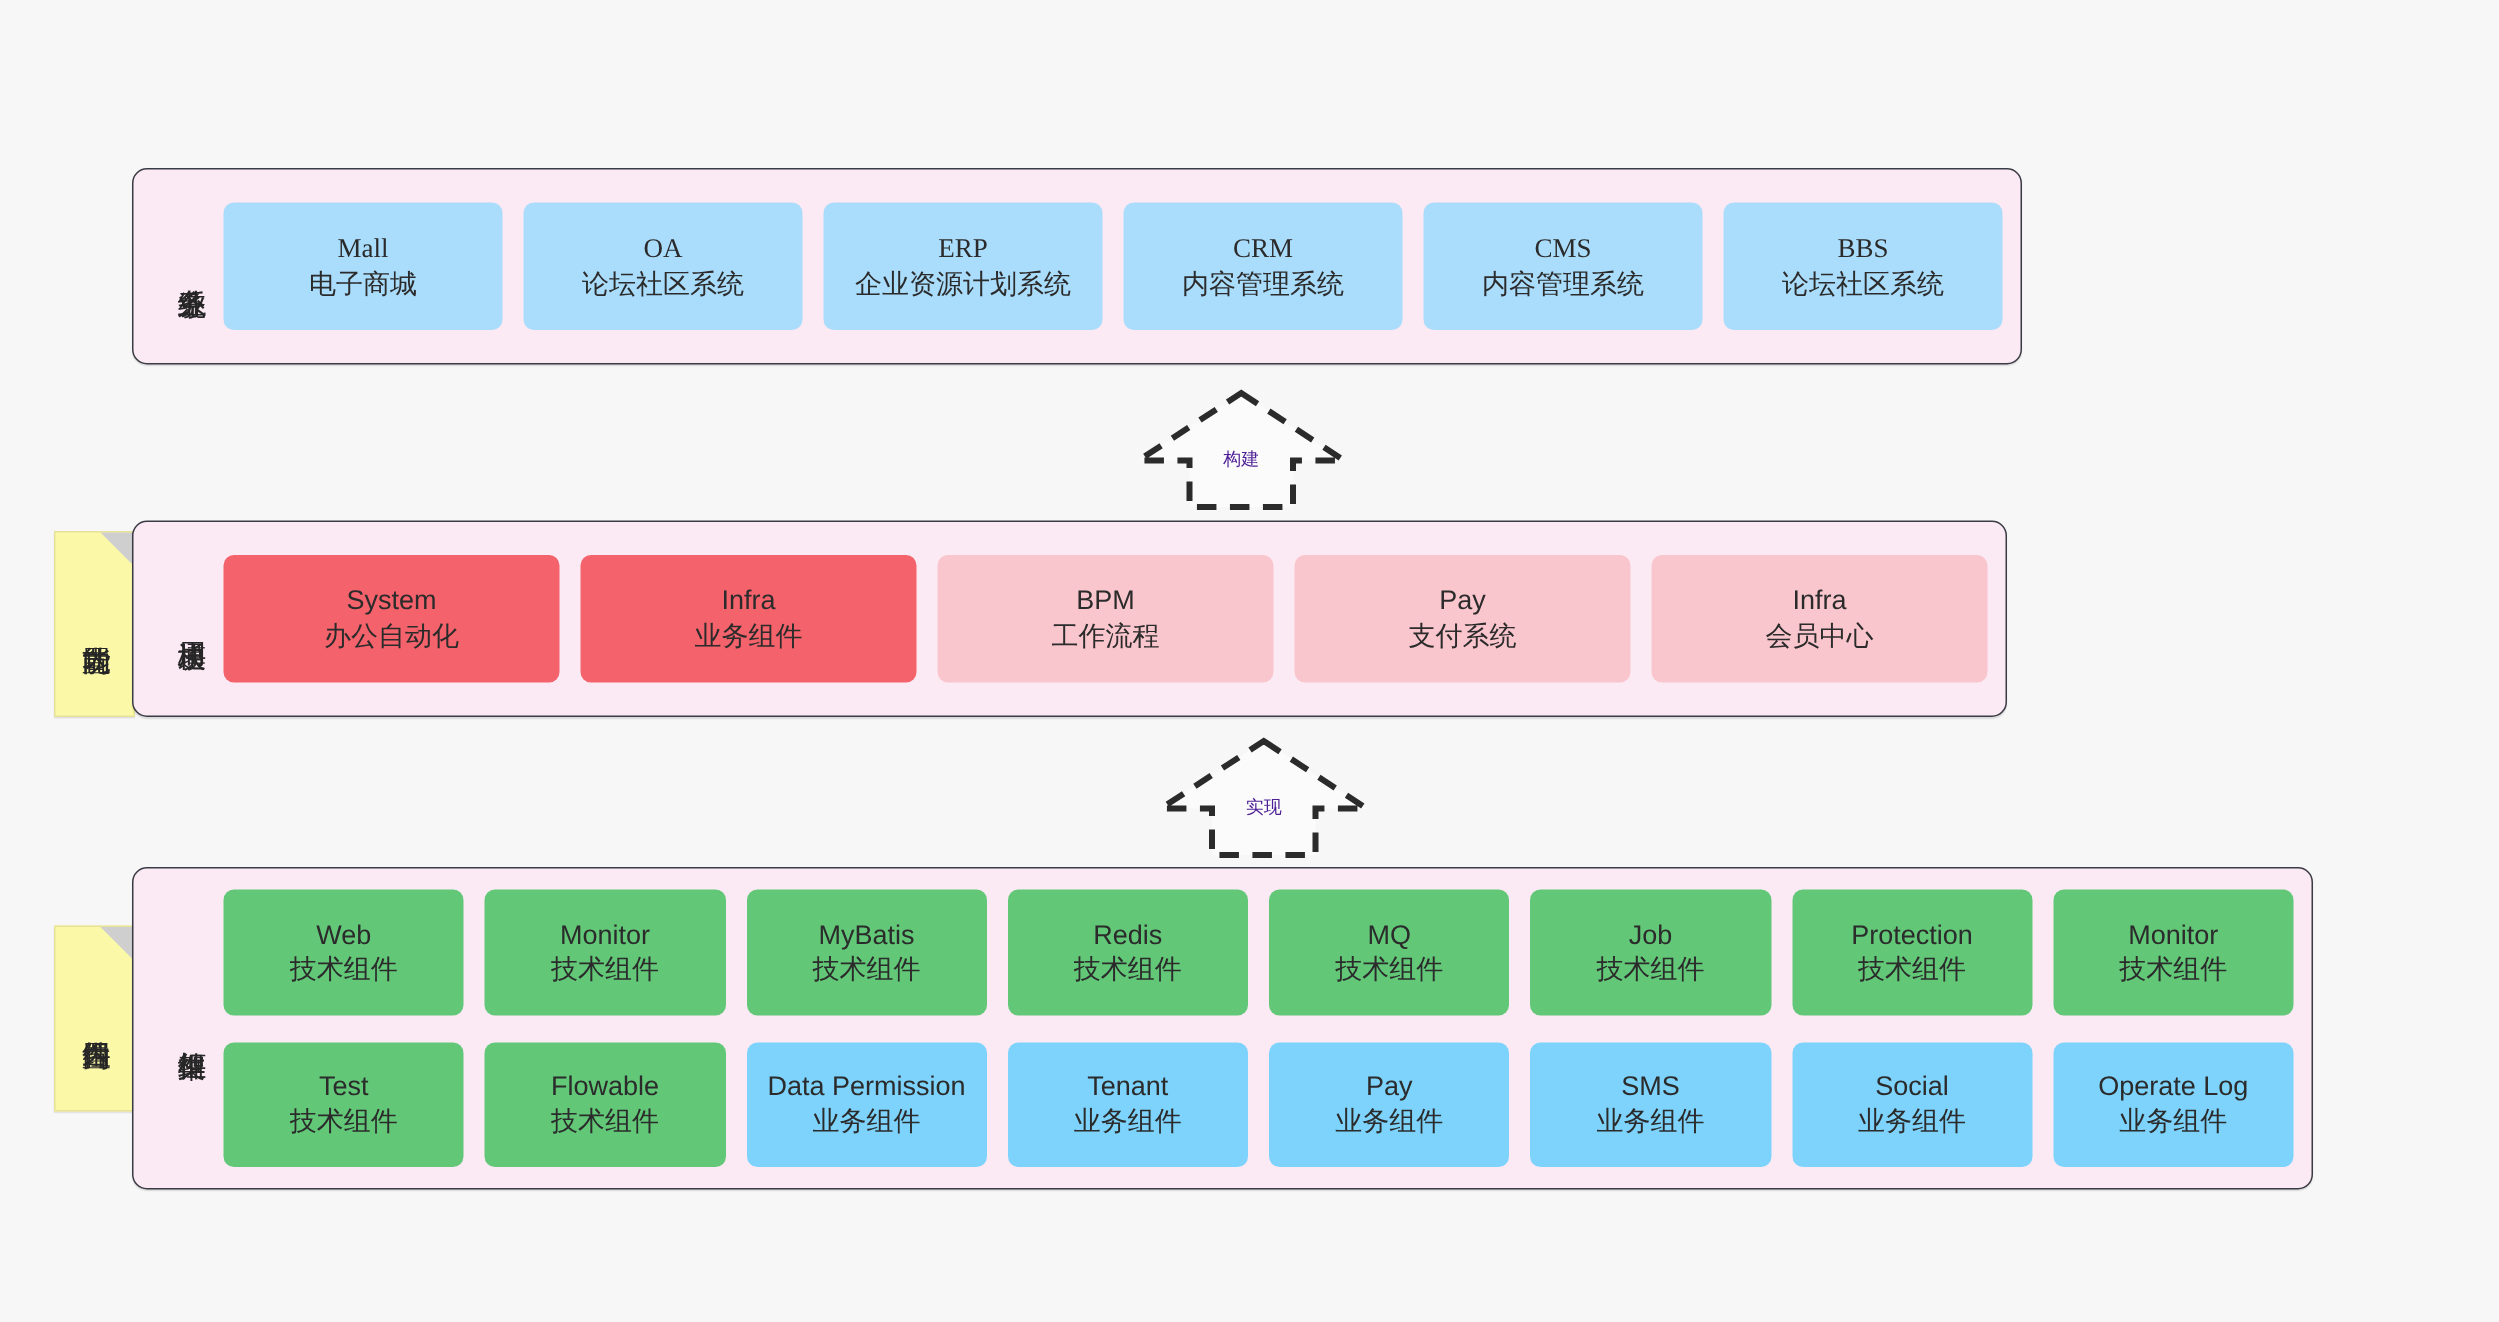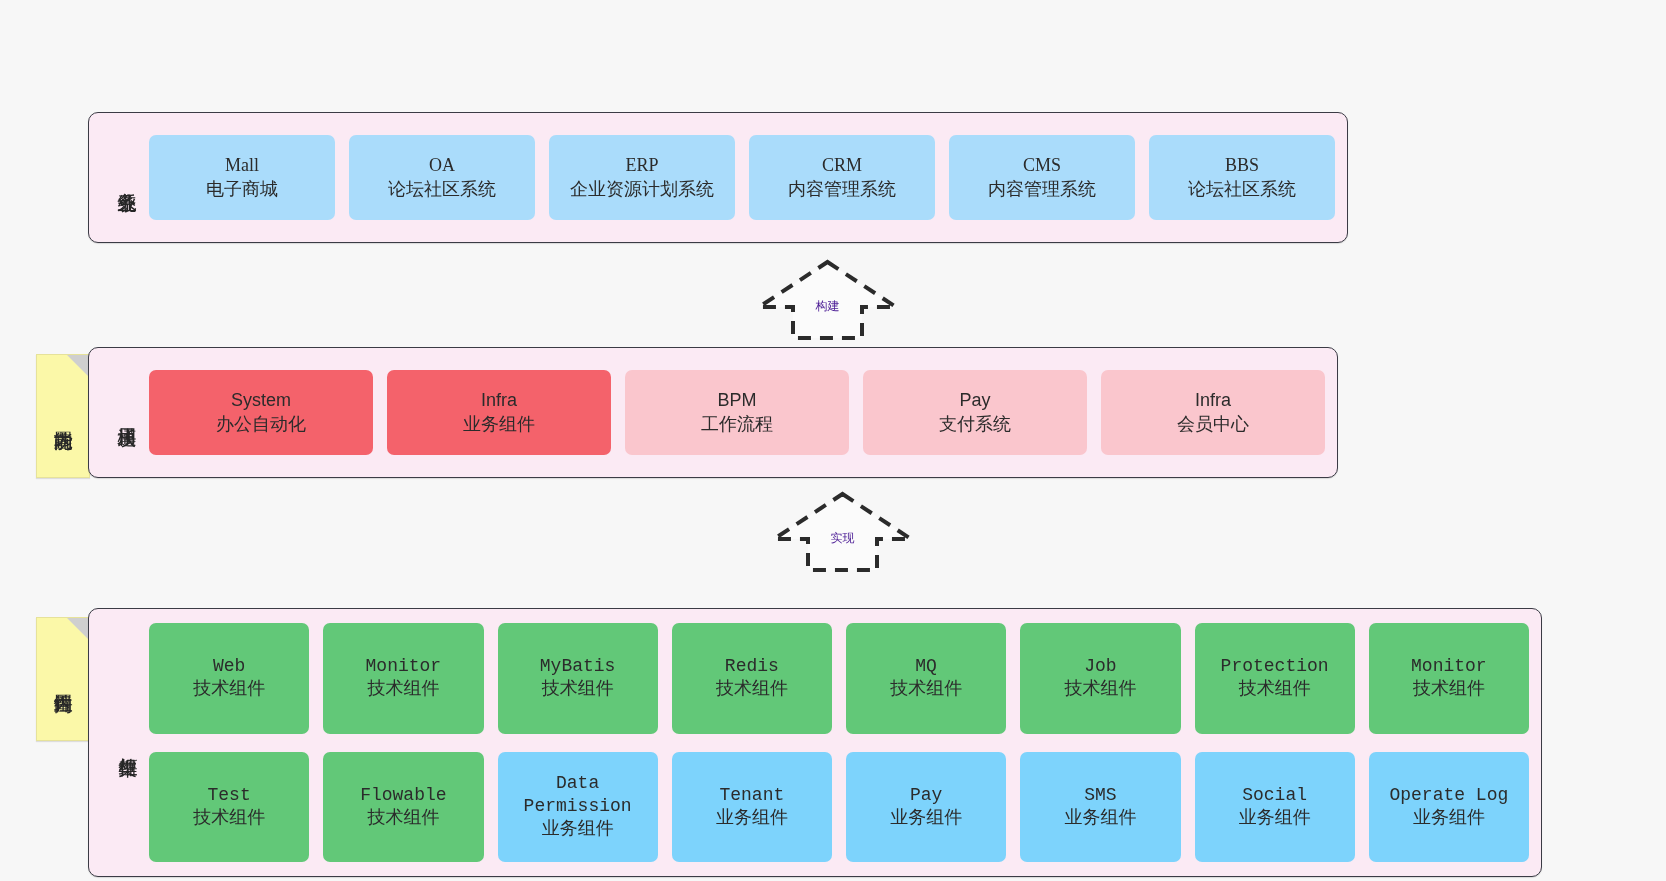--- a/index.html
+++ b/index.html
@@ -200,21 +200,21 @@
     <svg width="145" height="84" viewBox="0 0 145 84">
       <path d="M 72.5 4 L 141 49 L 107 49 L 107 80 L 38 80 L 38 49 L 4 49 Z" fill="#fbfbfb" stroke="#2b2b2b" stroke-width="4" stroke-dasharray="13 9" stroke-linejoin="miter"></path>
     </svg>
     <div class="arrow-label" style="top:40px;">实现</div>
   </div>
 
   <div class="sticky" id="sticky-components" style="left:36px; top:617px; width:54px; height:124px;">
     <span>内置组件</span>
   </div>
 
-  <div class="layer" id="layer-framework" style="left:88px; top:608px; width:1454px; height:269px;font-family:Liberation Mono, monospace;">
+  <div class="layer" id="layer-framework" style="left:88px; top:578px; width:1454px; height:215px;">
     <div class="layer-title">框架组件</div>
     <div class="layer-body two-rows">
 
       <div class="row">
         <div class="card green">
           <span class="en">Web</span>
           <span class="cn">技术组件</span>
         </div>
         <div class="card green">
           <span class="en">Monitor</span>

